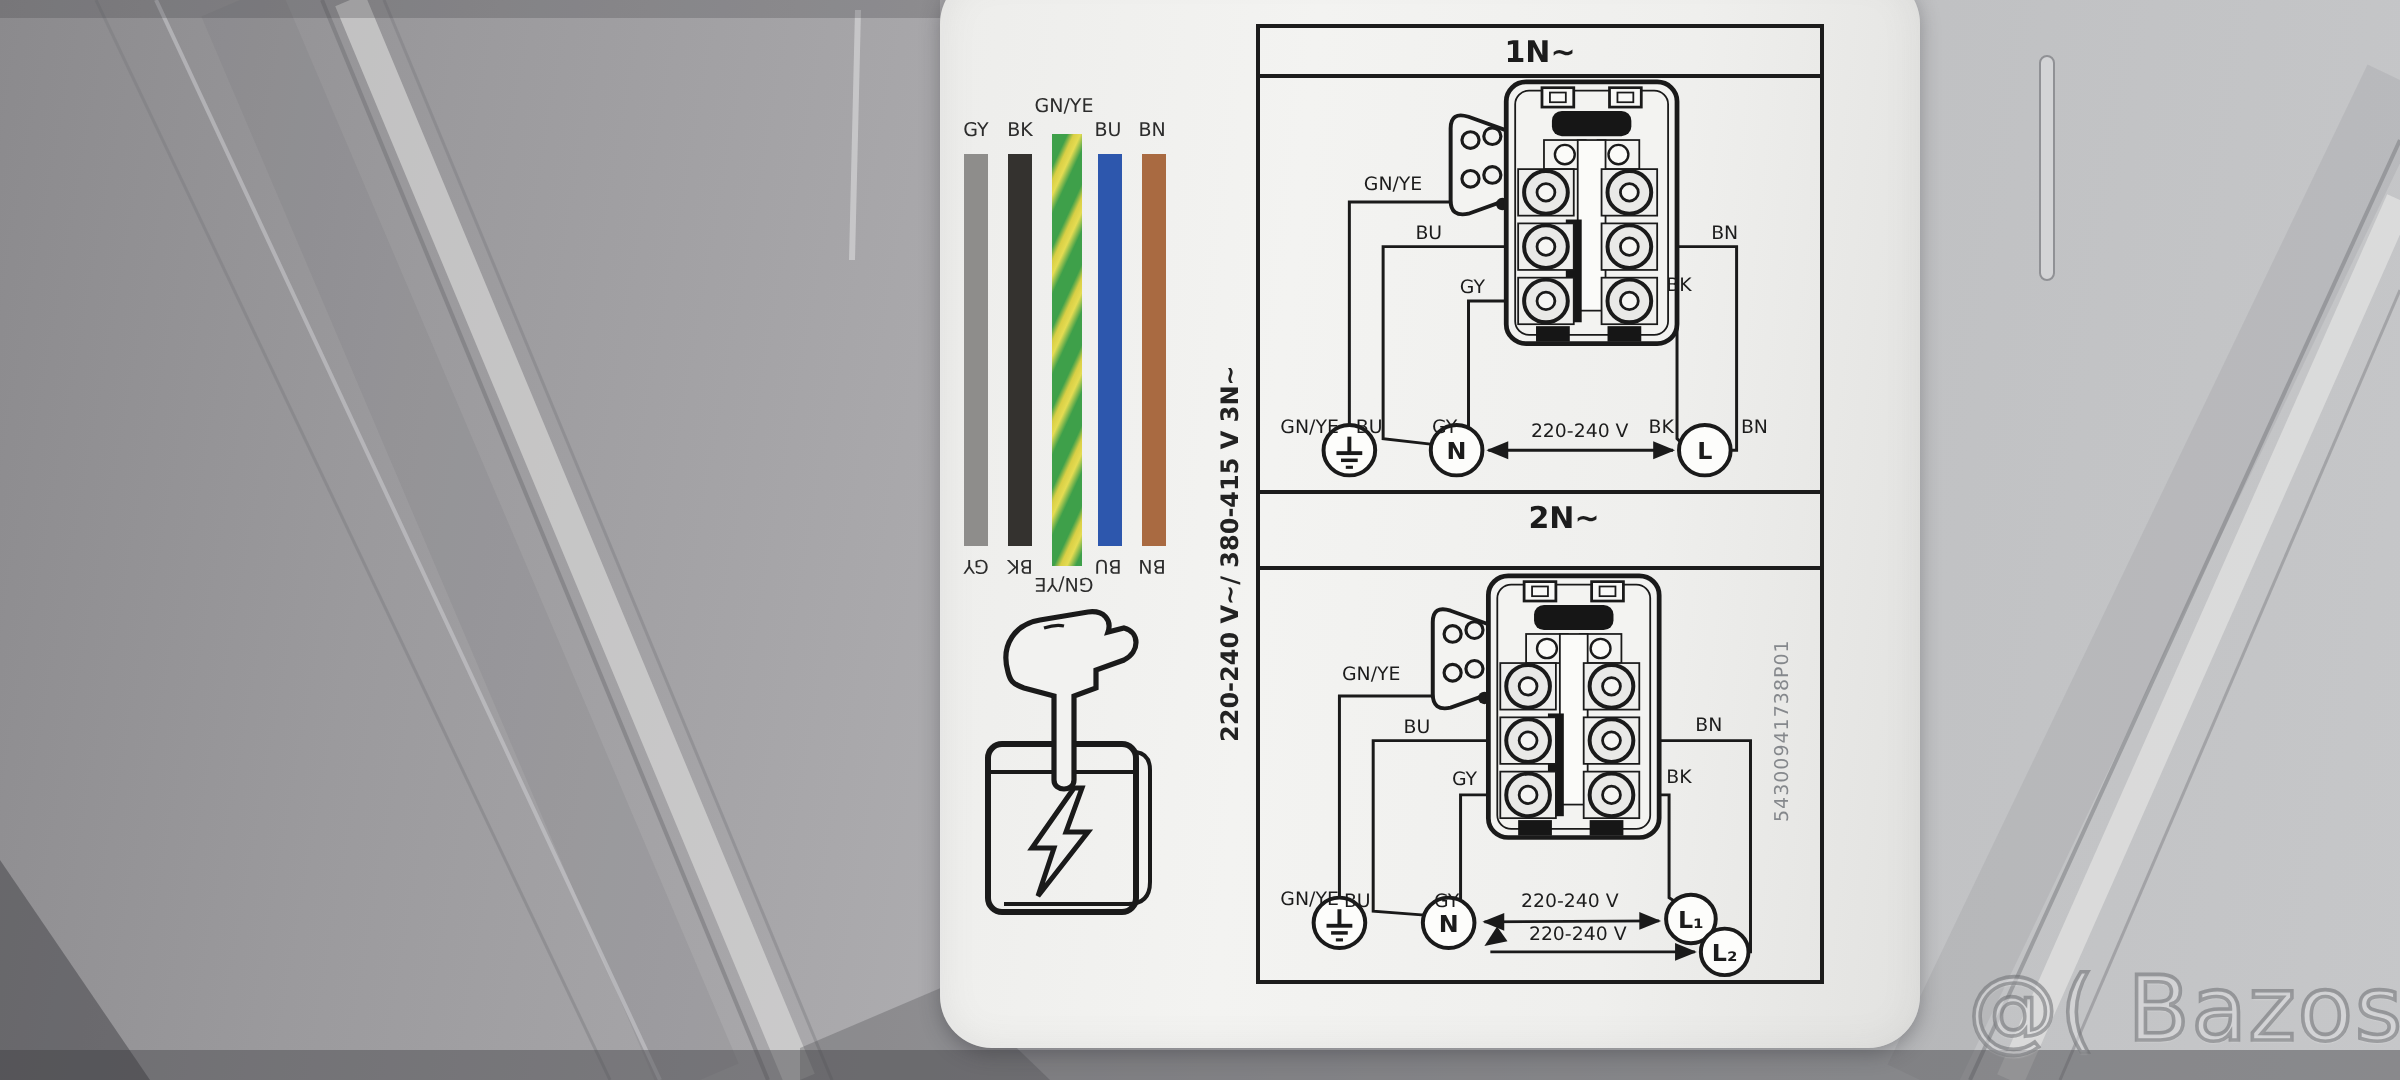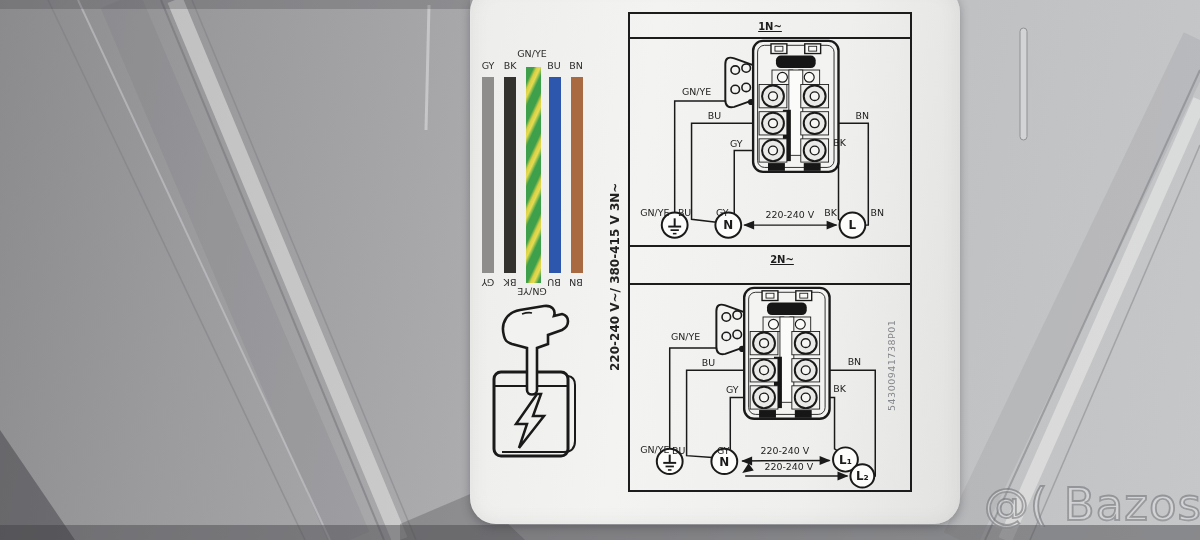--- a/index.html
+++ b/index.html
@@ -33,22 +33,22 @@
   
   .vtext{position:absolute;writing-mode:vertical-rl;transform:rotate(180deg);
     text-align:center;white-space:nowrap;}
   .volt-side{left:138px;top:172px;height:238px;font-size:12px;font-weight:600;color:#222;}
   .partno{left:416px;top:308px;height:142px;font-size:9.5px;color:#85888c;letter-spacing:0.5px;}
 
   
   .frame{position:absolute;left:158px;top:26px;width:284px;height:480px;
     border:2px solid #1c1c1c;box-sizing:border-box;display:flex;flex-direction:column;
     background:transparent;}
-  .dheader{height:25px;line-height:25px;text-align:center;font-size:10px;font-weight:600;
-    color:#1c1c1c;border-bottom:2px solid #1c1c1c;box-sizing:border-box;flex:0 0 auto;text-decoration:underline;}
+  .dheader{height:25px;line-height:25px;text-align:center;font-size:15px;font-weight:600;
+    color:#1c1c1c;border-bottom:2px solid #1c1c1c;box-sizing:border-box;flex:0 0 auto;}
   .dheader.mid{border-top:2px solid #1c1c1c;height:40px;line-height:25px;padding-left:24px;}
   .darea{flex:1 1 auto;position:relative;}
   .darea svg{position:absolute;inset:0;width:100%;height:100%;}
 
   svg text{font-family:"DejaVu Sans",sans-serif;fill:#1c1c1c;}
   text.sm{font-size:9.5px;text-anchor:middle;}
   text.term{font-size:12px;font-weight:bold;text-anchor:middle;}
 </style>
 </head>
 <body>

